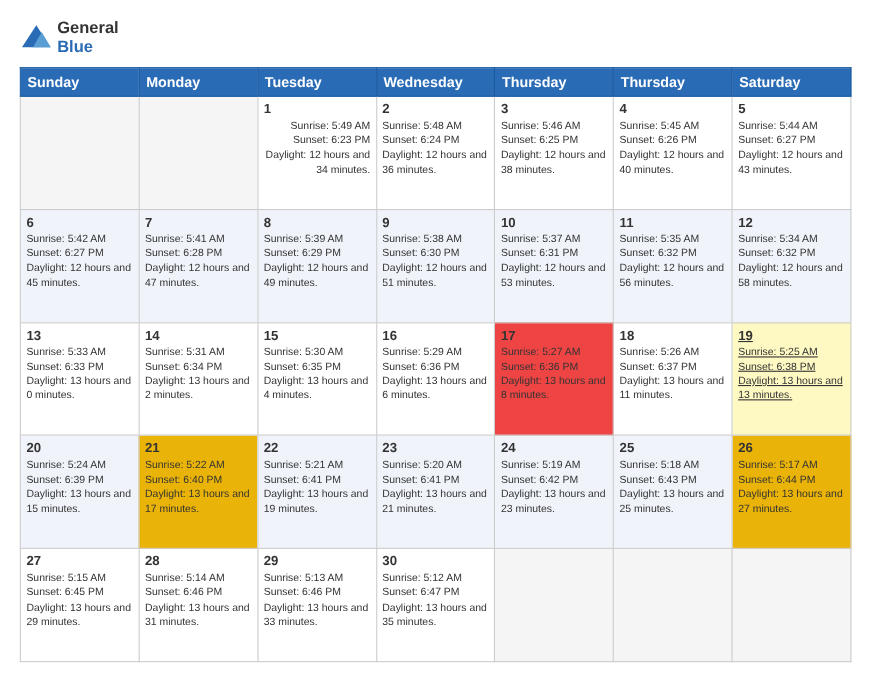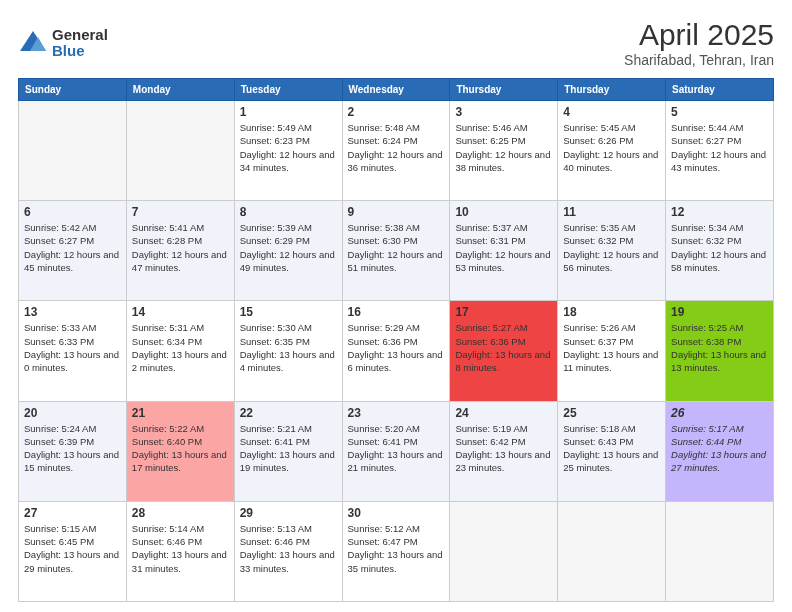--- a/index.html
+++ b/index.html
@@ -13,21 +13,21 @@
     .page {
       width: 792px;
       height: 612px;
       padding: 18px 18px 10px 18px;
       display: flex;
       flex-direction: column;
     }
     .header {
       display: flex;
       justify-content: space-between;
-      align-items: center;
+      align-items: flex-end;
       margin-bottom: 10px;
     }
     .logo {
       display: flex;
       align-items: center;
       gap: 4px;
     }
     .logo-text {
       display: flex;
       flex-direction: column;
@@ -64,21 +64,21 @@
       border: 1px solid #ccc;
       border-collapse: collapse;
       width: 100%;
       table-layout: fixed;
     }
     .calendar thead tr th {
       background: #2a6bb5;
       color: #fff;
       text-align: left;
       padding: 5px 6px;
-      font-size: 10px;
+      font-size: 13px;
       border: 1px solid #1a5aa0;
       font-weight: bold;
     }
     .calendar tbody tr td {
       border: 1px solid #ccc;
       vertical-align: top;
       padding: 4px 5px;
       font-size: 10px;
       color: #333;
       width: calc(100% / 7);
@@ -103,24 +103,20 @@
   <div class="header">
     <div class="logo">
       <svg class="logo-icon" viewBox="0 0 30 28">
         <polygon points="15,2 28,22 2,22" fill="#2a6bb5"></polygon>
         <polygon points="20,8 28,22 12,22" fill="#5a9fd4"></polygon>
       </svg>
       <div class="logo-text">
         <span class="logo-general">General</span>
         <span class="logo-blue">Blue</span>
       </div>
-    </div>
-    <div class="title-block">
-      <div class="main-title">April 2025</div>
-      <div class="subtitle">Sharifabad, Tehran, Iran</div>
     </div>
   </div>
 
   <table class="calendar">
     <thead>
       <tr>
         <th>Sunday</th>
         <th>Monday</th>
         <th>Tuesday</th>
         <th>Wednesday</th>
@@ -128,21 +124,21 @@
         <th>Thursday</th>
         <th>Saturday</th>
       </tr>
     </thead>
     <tbody id="calendar-body">
     <tr>
           <td style="background: rgb(245, 245, 245);"></td>
           <td style="background: rgb(245, 245, 245);"></td>
           <td style="background: rgb(255, 255, 255);">
             <span class="day-num">1</span>
-            <div class="day-info" style="white-space: pre-line;">Sunrise: 5:49 AM
+            <div class="day-info" style="white-space: pre-line; text-align: right;">Sunrise: 5:49 AM
 Sunset: 6:23 PM
 Daylight: 12 hours and 34 minutes.</div>
           </td>
           <td style="background: rgb(255, 255, 255);">
             <span class="day-num">2</span>
             <div class="day-info" style="white-space: pre-line;">Sunrise: 5:48 AM
 Sunset: 6:24 PM
 Daylight: 12 hours and 36 minutes.</div>
           </td>
           <td style="background: rgb(255, 255, 255);">
@@ -238,35 +234,35 @@
             <div class="day-info" style="white-space: pre-line;">Sunrise: 5:27 AM
 Sunset: 6:36 PM
 Daylight: 13 hours and 8 minutes.</div>
           </td>
           <td style="background: rgb(255, 255, 255);">
             <span class="day-num">18</span>
             <div class="day-info" style="white-space: pre-line;">Sunrise: 5:26 AM
 Sunset: 6:37 PM
 Daylight: 13 hours and 11 minutes.</div>
           </td>
-          <td style="background: #84cc16;">
+          <td style="background: #fef9c3; text-decoration: underline;">
             <span class="day-num">19</span>
             <div class="day-info" style="white-space: pre-line;">Sunrise: 5:25 AM
 Sunset: 6:38 PM
 Daylight: 13 hours and 13 minutes.</div>
           </td>
         </tr>
         <tr>
           <td style="background: rgb(240, 244, 250);">
             <span class="day-num">20</span>
             <div class="day-info" style="white-space: pre-line;">Sunrise: 5:24 AM
 Sunset: 6:39 PM
 Daylight: 13 hours and 15 minutes.</div>
           </td>
-          <td style="background: #fca5a5;">
+          <td style="background: #eab308;">
             <span class="day-num">21</span>
             <div class="day-info" style="white-space: pre-line;">Sunrise: 5:22 AM
 Sunset: 6:40 PM
 Daylight: 13 hours and 17 minutes.</div>
           </td>
           <td style="background: rgb(240, 244, 250);">
             <span class="day-num">22</span>
             <div class="day-info" style="white-space: pre-line;">Sunrise: 5:21 AM
 Sunset: 6:41 PM
 Daylight: 13 hours and 19 minutes.</div>
@@ -282,21 +278,21 @@
             <div class="day-info" style="white-space: pre-line;">Sunrise: 5:19 AM
 Sunset: 6:42 PM
 Daylight: 13 hours and 23 minutes.</div>
           </td>
           <td style="background: rgb(240, 244, 250);">
             <span class="day-num">25</span>
             <div class="day-info" style="white-space: pre-line;">Sunrise: 5:18 AM
 Sunset: 6:43 PM
 Daylight: 13 hours and 25 minutes.</div>
           </td>
-          <td style="background: #c4b5fd; font-style: italic;">
+          <td style="background: #eab308;">
             <span class="day-num">26</span>
             <div class="day-info" style="white-space: pre-line;">Sunrise: 5:17 AM
 Sunset: 6:44 PM
 Daylight: 13 hours and 27 minutes.</div>
           </td>
         </tr>
         <tr>
           <td style="background: rgb(255, 255, 255);">
             <span class="day-num">27</span>
             <div class="day-info" style="white-space: pre-line;">Sunrise: 5:15 AM

